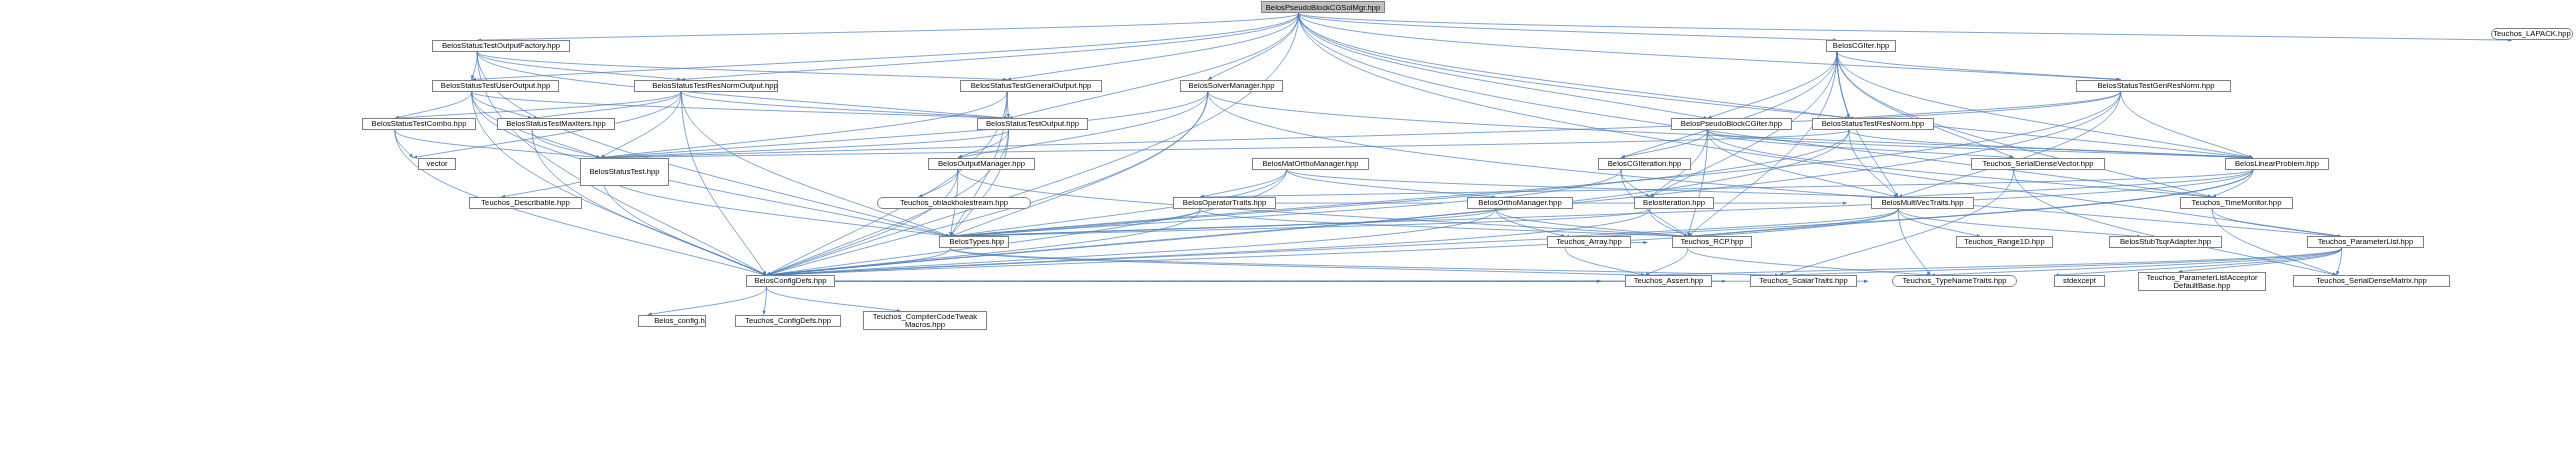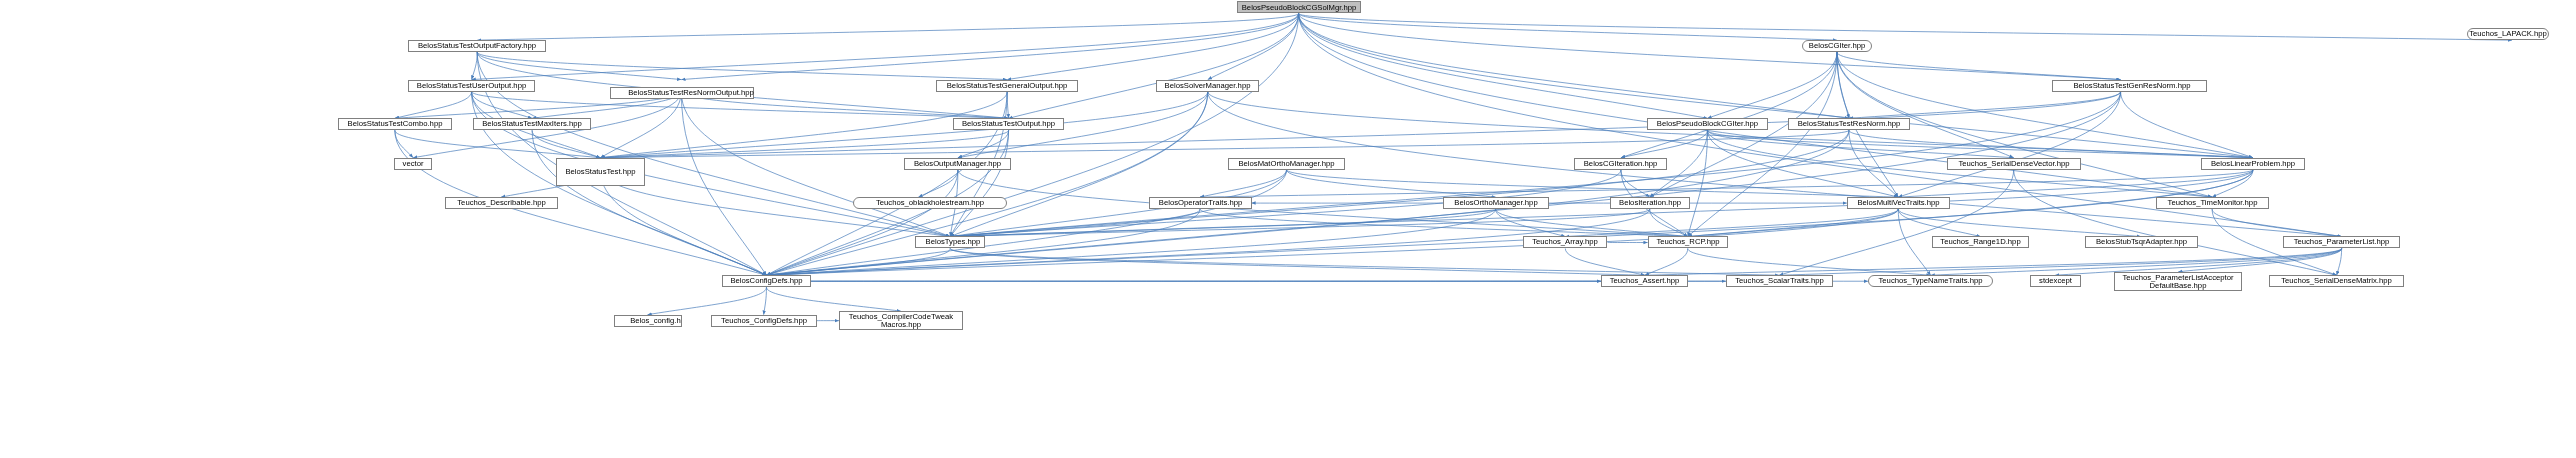--- a/index.html
+++ b/index.html
@@ -13,20 +13,21 @@
     background:#ffffff;
     color:#000000;
     font-size:7.7px;
     line-height:7.7px;
     text-align:center;
     display:flex;
     align-items:center;
     justify-content:center;
     white-space:pre;
     padding:0 2.1px;
+    margin-left:24px;
   }
   .node.root{background:#bfbfbf;}
 </style>
 </head>
 <body>
 
 <div id="canvas">
   <svg class="edges" id="edge-svg" viewBox="0 0 3660 652">
       <defs>
         <marker id="ah" markerWidth="7" markerHeight="7" refX="6" refY="2.5" orient="auto">
@@ -174,24 +175,24 @@
       <path d="M1089,408 C1089,425.55 1087,433.35 1085,447" fill="none" stroke="#4a7ebb" stroke-width="1" marker-end="url(#ah)"></path>
       <path d="M1089,408 C1089,423.3 1184.5,430.1 1280,442" fill="none" stroke="#4a7ebb" stroke-width="1" marker-end="url(#ah)"></path>
       <path d="M1152,399.5 C1152,399.5 1713.5,399.5 2275,399.5" fill="none" stroke="#4a7ebb" stroke-width="1" marker-end="url(#ah)"></path>
       <path d="M1152,399.5 C1152,399.5 1802,399.5 2452,399.5" fill="none" stroke="#4a7ebb" stroke-width="1" marker-end="url(#ah)"></path>
       <path d="M1152,399.5 C1152,399.5 1903,399.5 2654,399.5" fill="none" stroke="#4a7ebb" stroke-width="1" marker-end="url(#ah)"></path>
       <path d="M1160,455.5 C1160,455.5 1176,455.5 1192,455.5" fill="none" stroke="#4a7ebb" stroke-width="1" marker-end="url(#ah)"></path>
     </svg>
   <div id="node-layer">
       <div class="node root" style="left: 1237px; top: 1.4px; width: 124px; height: 12px;">BelosPseudoBlockCGSolMgr.hpp</div>
       <div class="node" style="left: 408px; top: 40px; width: 138px; height: 12px;">BelosStatusTestOutputFactory.hpp</div>
-      <div class="node" style="left: 1802px; top: 40px; width: 70px; height: 12px; border-radius: 6px;">BelosCGIter.hpp</div>
+      <div class="node" style="left: 1802px; top: 40px; width: 70px; height: 12px;">BelosCGIter.hpp</div>
       <div class="node" style="left: 2467px; top: 28px; width: 82px; height: 12px; border-radius: 6px;">Teuchos_LAPACK.hpp</div>
       <div class="node" style="left: 408px; top: 80px; width: 127px; height: 12px;">BelosStatusTestUserOutput.hpp</div>
-      <div class="node" style="left: 610px; top: 87px; width: 144px; height: 12px; padding-left: 20px;">BelosStatusTestResNormOutput.hpp</div>
+      <div class="node" style="left: 610px; top: 80px; width: 144px; height: 12px; padding-left: 20px;">BelosStatusTestResNormOutput.hpp</div>
       <div class="node" style="left: 936px; top: 80px; width: 142px; height: 12px;">BelosStatusTestGeneralOutput.hpp</div>
       <div class="node" style="left: 1156px; top: 80px; width: 103px; height: 12px;">BelosSolverManager.hpp</div>
       <div class="node" style="left: 2052px; top: 80px; width: 155px; height: 12px; padding-left: 7px;">BelosStatusTestGenResNorm.hpp</div>
       <div class="node" style="left: 338px; top: 118px; width: 114px; height: 12px;">BelosStatusTestCombo.hpp</div>
       <div class="node" style="left: 473px; top: 118px; width: 118px; height: 12px;">BelosStatusTestMaxIters.hpp</div>
       <div class="node" style="left: 953px; top: 118px; width: 111px; height: 12px;">BelosStatusTestOutput.hpp</div>
       <div class="node" style="left: 1647px; top: 118px; width: 121px; height: 12px;">BelosPseudoBlockCGIter.hpp</div>
       <div class="node" style="left: 1788px; top: 118px; width: 122px; height: 12px;">BelosStatusTestResNorm.hpp</div>
       <div class="node" style="left: 394px; top: 158px; width: 38px; height: 12px;">vector</div>
       <div class="node" style="left: 556px; top: 158px; width: 89px; height: 28px;">BelosStatusTest.hpp</div>
@@ -213,20 +214,20 @@
       <div class="node" style="left: 1932px; top: 236px; width: 97px; height: 12px;">Teuchos_Range1D.hpp</div>
       <div class="node" style="left: 2085px; top: 236px; width: 113px; height: 12px;">BelosStubTsqrAdapter.hpp</div>
       <div class="node" style="left: 2283px; top: 236px; width: 117px; height: 12px;">Teuchos_ParameterList.hpp</div>
       <div class="node" style="left: 722px; top: 275px; width: 89px; height: 12px;">BelosConfigDefs.hpp</div>
       <div class="node" style="left: 1601px; top: 275px; width: 87px; height: 12px;">Teuchos_Assert.hpp</div>
       <div class="node" style="left: 1726px; top: 275px; width: 107px; height: 12px;">Teuchos_ScalarTraits.hpp</div>
       <div class="node" style="left: 1868px; top: 275px; width: 125px; height: 12px; border-radius: 6px;">Teuchos_TypeNameTraits.hpp</div>
       <div class="node" style="left: 2030px; top: 275px; width: 51px; height: 12px;">stdexcept</div>
       <div class="node" style="left: 2114px; top: 272px; width: 128px; height: 19px;">Teuchos_ParameterListAcceptor
 DefaultBase.hpp</div>
-      <div class="node" style="left: 2269px; top: 275px; width: 135px; height: 12px;">Teuchos_SerialDenseMatrix.hpp</div>
+      <div class="node" style="left: 2269px; top: 275px; width: 157px; height: 12px;">Teuchos_SerialDenseMatrix.hpp</div>
       <div class="node" style="left: 614px; top: 315px; width: 68px; height: 12px; padding-left: 17px;">Belos_config.h</div>
       <div class="node" style="left: 711px; top: 315px; width: 106px; height: 12px;">Teuchos_ConfigDefs.hpp</div>
       <div class="node" style="left: 839px; top: 311px; width: 124px; height: 19px;">Teuchos_CompilerCodeTweak
 Macros.hpp</div>
     </div>
 </div>
 
 
 </body></html>

